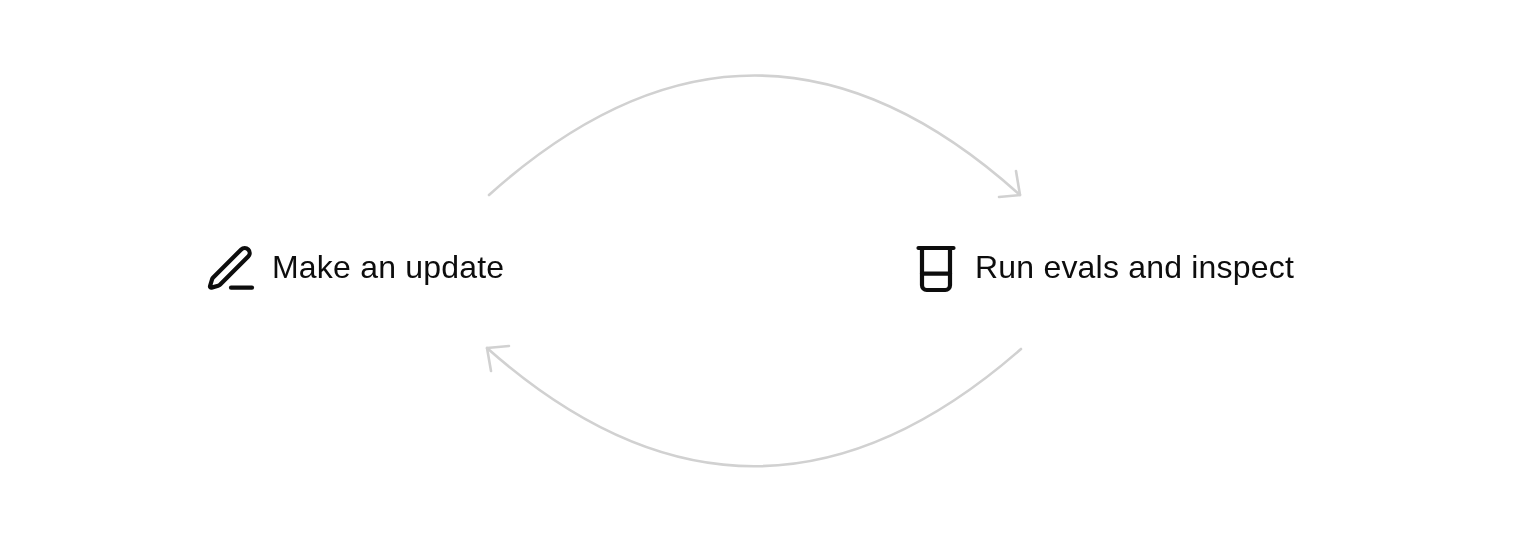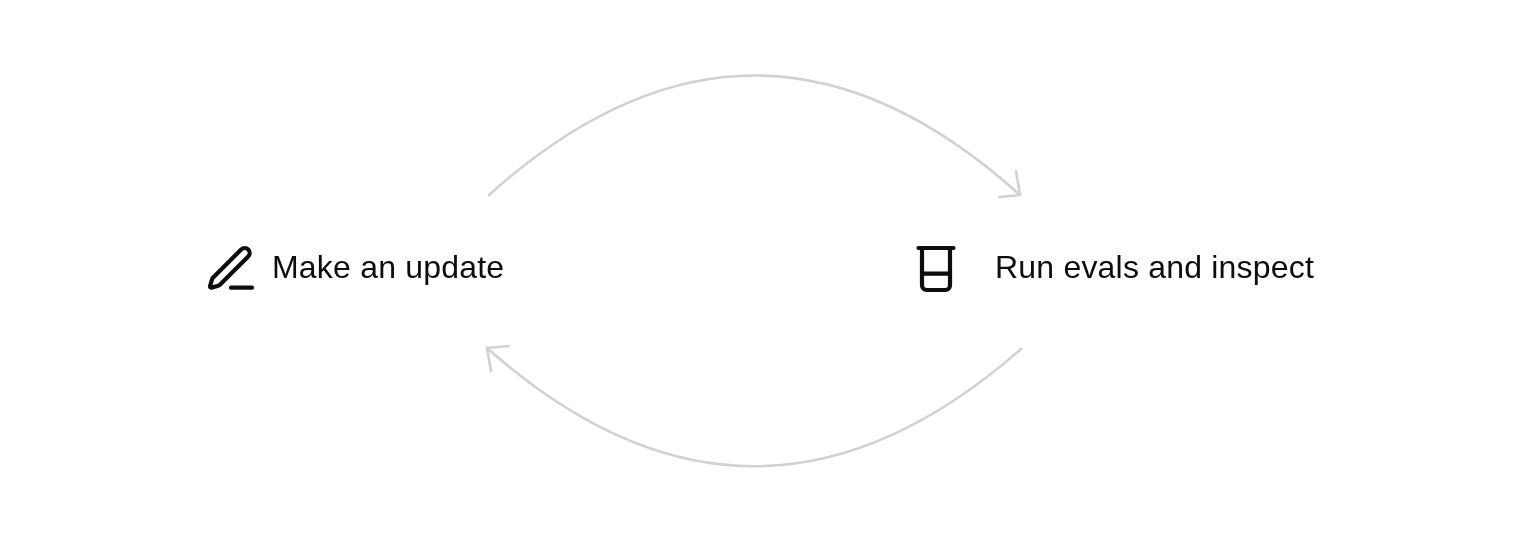--- a/index.html
+++ b/index.html
@@ -30,21 +30,21 @@
     stroke-linejoin: round;
   }
   .node {
     position: absolute;
     top: 241px;
     height: 56px;
     display: flex;
     align-items: center;
   }
   .node-left  { left: 203px; gap: 13px; }
-  .node-right { left: 908px; gap: 31px; }
+  .node-right { left: 908px; gap: 11px; }
   .icon {
     width: 56px;
     height: 56px;
     display: inline-flex;
     align-items: center;
     justify-content: center;
     flex: 0 0 auto;
   }
   .icon svg {
     display: block;

